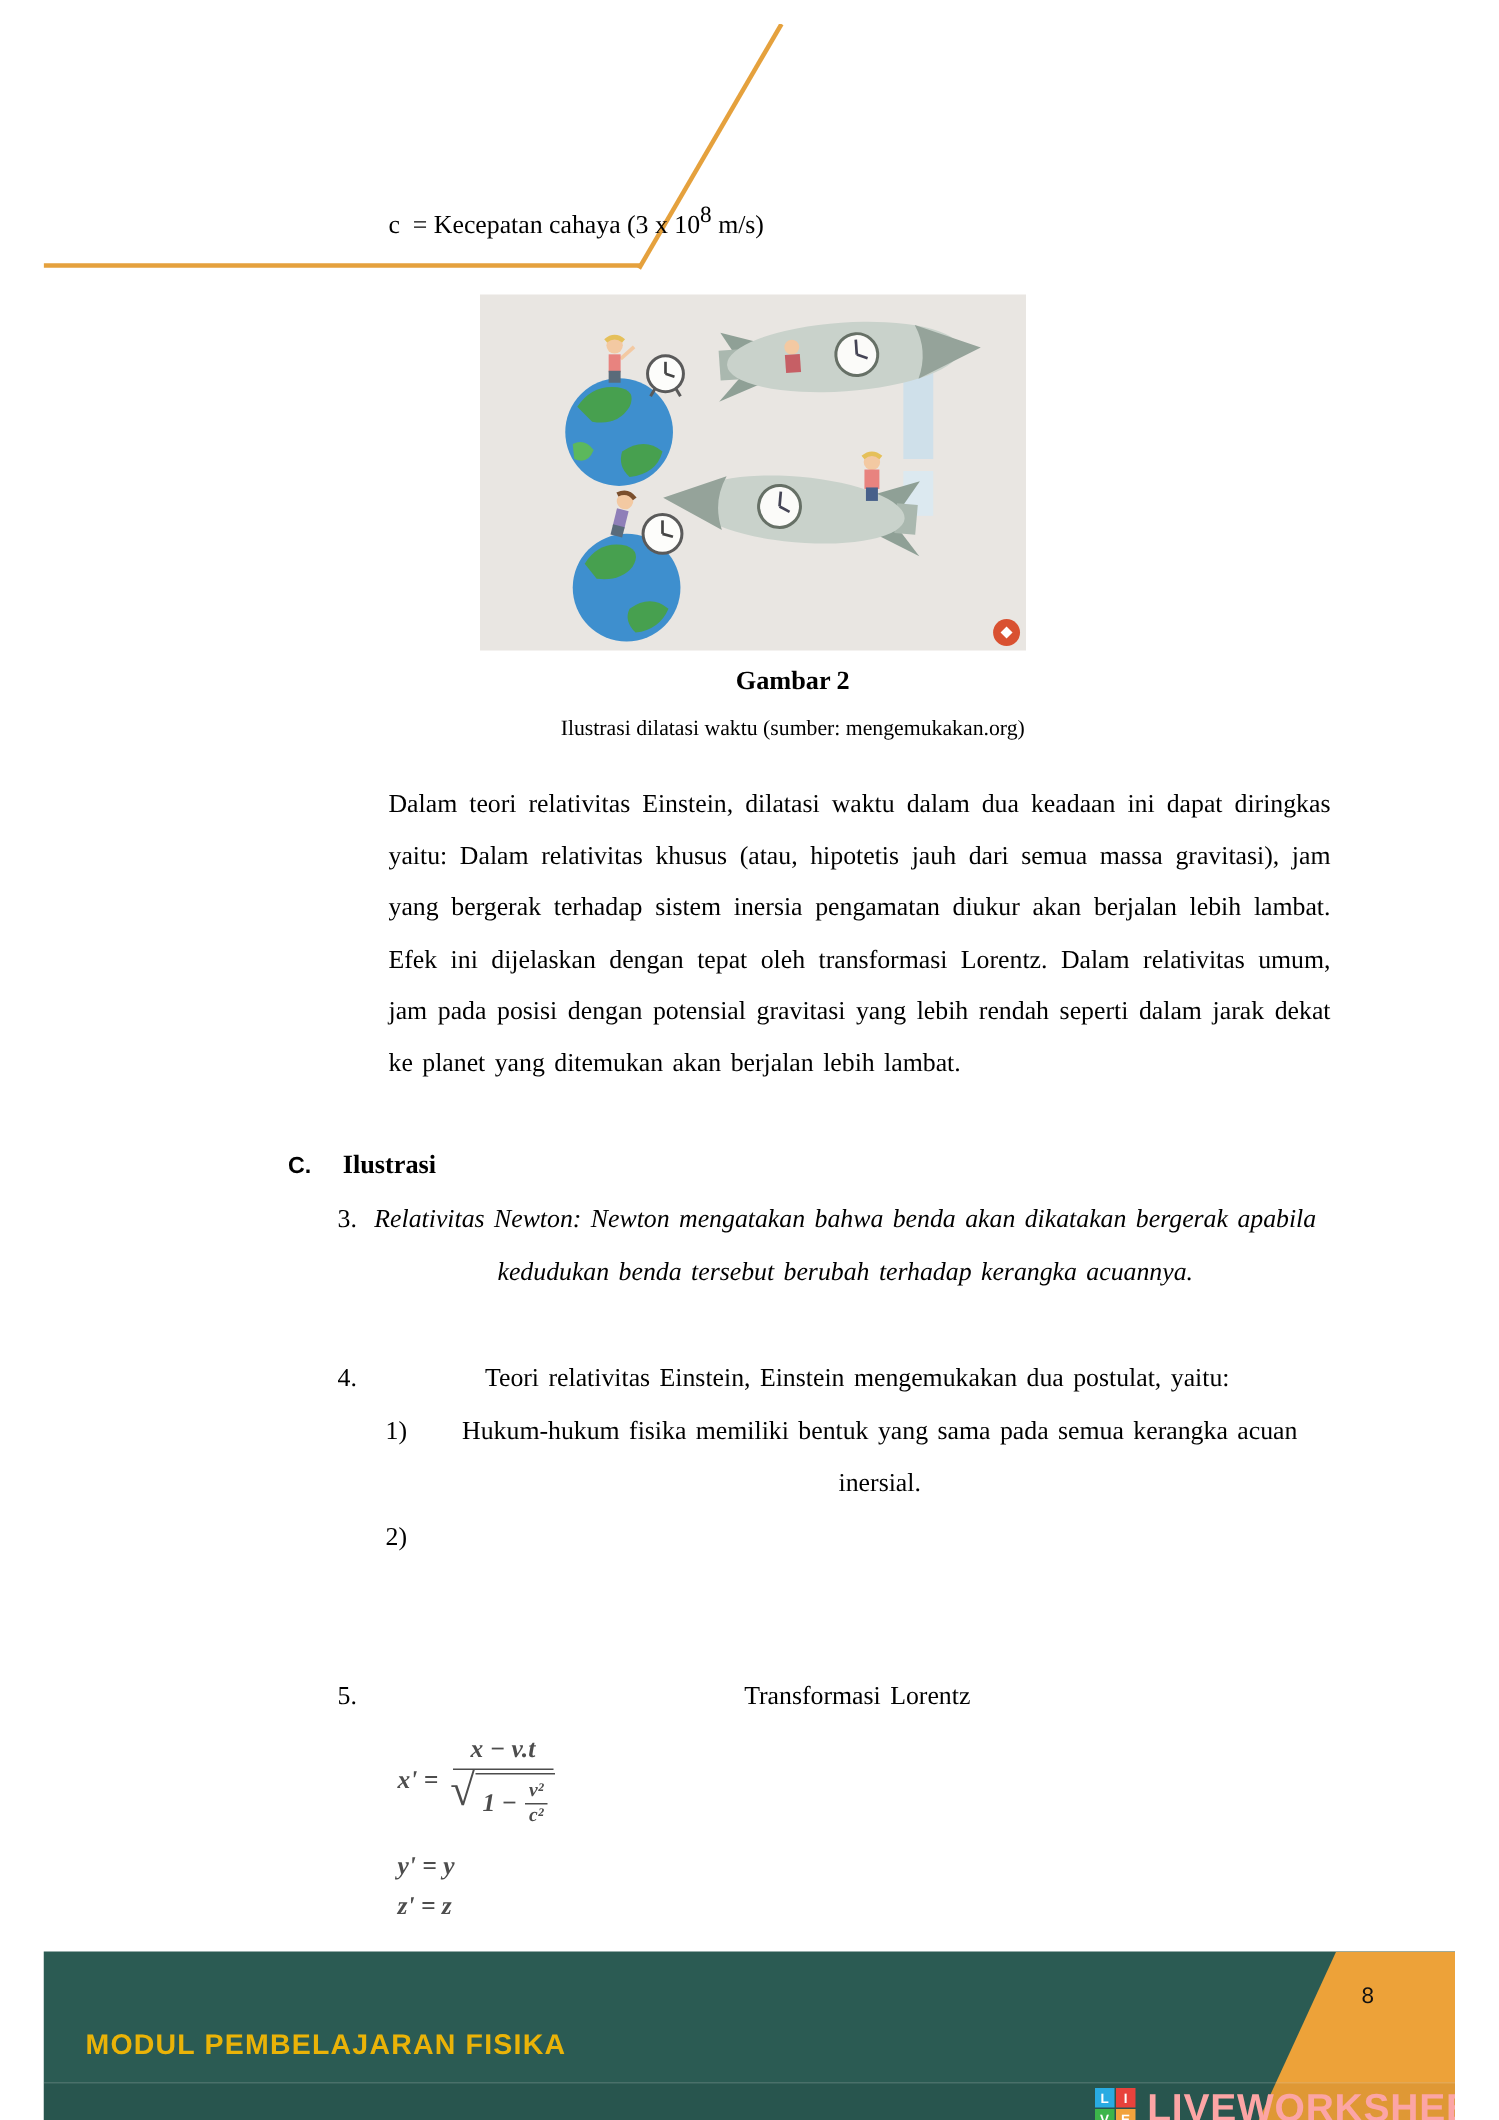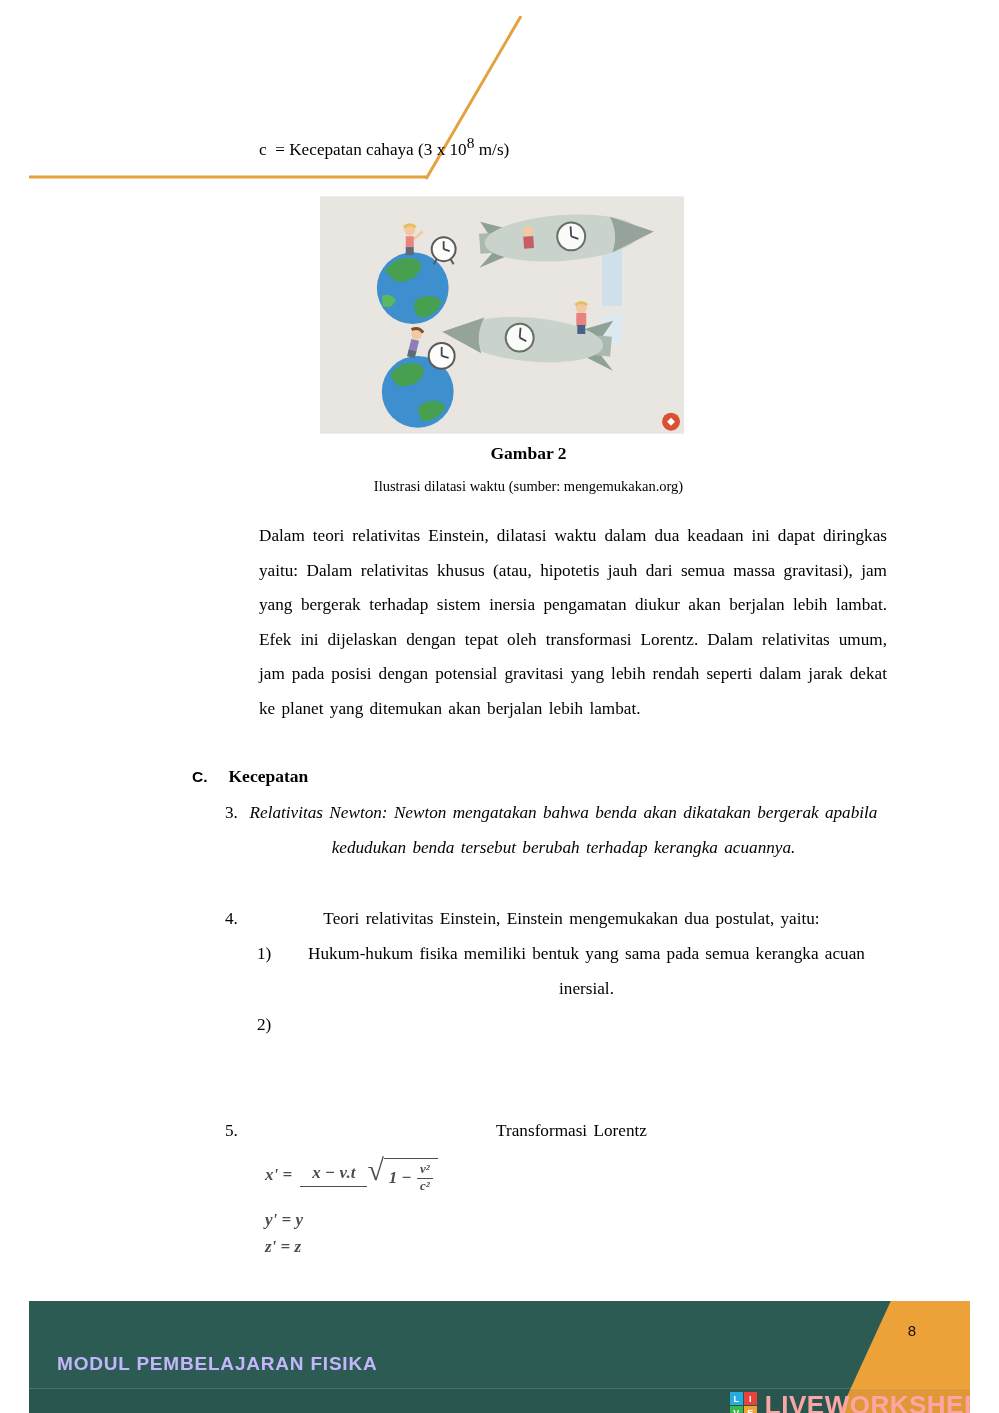--- a/index.html
+++ b/index.html
@@ -42,21 +42,21 @@
   .list-text { font-size: 17.2px; line-height: 34.6px; word-spacing: 2px; text-align: center; }
 
   
   .formula {
     left: 236px; top: 1140px;
     font-style: italic; font-weight: bold;
     color: #4d4d4d; font-size: 17px;
     font-family: "Liberation Serif", serif;
   }
   .f-line1 { display: flex; align-items: center; gap: 8px; }
-  .f-frac { display: inline-flex; flex-direction: row; align-items: center; }
+  .f-frac { display: inline-flex; flex-direction: column; align-items: center; }
   .f-num { padding: 0 12px 3px; border-bottom: 1.6px solid #4d4d4d; }
   .f-den { display: flex; align-items: flex-start; padding-top: 2px; }
   .f-radical { font-style: normal; font-size: 30px; line-height: 1; transform: translateY(-3px); }
   .f-radicand { border-top: 1.6px solid #4d4d4d; display: inline-flex; align-items: center; gap: 5px; padding: 3px 5px 0; }
   .f-minifrac { display: inline-flex; flex-direction: column; align-items: center; font-size: 13px; line-height: 1.15; }
   .f-mini-num { border-bottom: 1.2px solid #4d4d4d; padding: 0 3px 1px; }
   .f-line2 { margin-top: 16px; }
   .f-line3 { margin-top: 7px; }
 
   
@@ -64,21 +64,21 @@
   .footer-orange {
     position: absolute; right: 0; top: 0; width: 196px; height: 128px;
     background: var(--footer-orange, #EDA239);
     clip-path: polygon(30% 0, 100% 0, 100% 100%, 0 100%);
   }
   .footer-strip { position: absolute; left: 0; bottom: 0; width: 100%; height: 41px; background: rgba(0,0,0,0.06); border-top: 1px solid rgba(255,255,255,0.16); }
   .page-number { position: absolute; top: 21px; right: 112px; font-family: "Liberation Sans", sans-serif; font-size: 15px; color: #111; }
   .module-title {
     position: absolute; left: 28px; top: 52px;
     font-family: "Liberation Sans", sans-serif; font-weight: bold;
-    font-size: 19px; letter-spacing: 0.8px; color: #c4b5fd;
+    font-size: 19px; letter-spacing: 0.8px; color: #eab308;
   }
   .lw-logo { position: absolute; right: 12px; bottom: 8px; display: flex; align-items: center; gap: 8px; cursor: pointer; }
   .lw-grid { display: grid; grid-template-columns: 13px 13px; grid-template-rows: 13px 13px; gap: 1px; }
   .lw-grid .t {
     display: flex; align-items: center; justify-content: center;
     font-family: "Liberation Sans", sans-serif; font-weight: bold; font-size: 9px; color: #fff;
   }
   .t-l { background: #29abe2; } .t-i { background: #e8423c; } .t-v { background: #3cb54a; } .t-e { background: #f2a33c; }
   .lw-text { font-family: "Liberation Sans", sans-serif; font-weight: bold; font-size: 26px; color: #fca5a5; letter-spacing: 0.5px; }
 </style>
@@ -185,21 +185,21 @@
       </g>
     </svg>
   </div>
 
   <div class="abs figure-title">Gambar 2</div>
   <div class="abs figure-caption">Ilustrasi dilatasi waktu (sumber: mengemukakan.org)</div>
 
   <div class="abs body-par justify">Dalam teori relativitas Einstein, dilatasi waktu dalam dua keadaan ini dapat diringkas yaitu: Dalam relativitas khusus (atau, hipotetis jauh dari semua massa gravitasi), jam yang bergerak terhadap sistem inersia pengamatan diukur akan berjalan lebih lambat. Efek ini dijelaskan dengan tepat oleh transformasi Lorentz. Dalam relativitas umum, jam pada posisi dengan potensial gravitasi yang lebih rendah seperti dalam jarak dekat ke planet yang ditemukan akan berjalan lebih lambat.</div>
 
   <div class="abs section-heading">
-    <span class="section-label">C.</span><span class="section-title">Kecepatan</span>
+    <span class="section-label">C.</span><span class="section-title">Ilustrasi</span>
   </div>
 
   <div class="abs num-label" style="left:196px; top:780px;">3.</div>
   <div class="abs list-text justify" style="left:220px; top:780px; width:629px;font-style:italic;">Relativitas Newton: Newton mengatakan bahwa benda akan dikatakan bergerak apabila kedudukan benda tersebut berubah terhadap kerangka acuannya.</div>
 
   <div class="abs num-label" style="left:196px; top:886px;">4.</div>
   <div class="abs list-text" style="left:228px; top:886px; width:629px;">Teori relativitas Einstein, Einstein mengemukakan dua postulat, yaitu:</div>
 
   <div class="abs num-label" style="left:228px; top:921px;">1)</div>
   <div class="abs list-text justify" style="left:258px; top:921px; width:599px;">Hukum-hukum fisika memiliki bentuk yang sama pada semua kerangka acuan inersial.</div>

